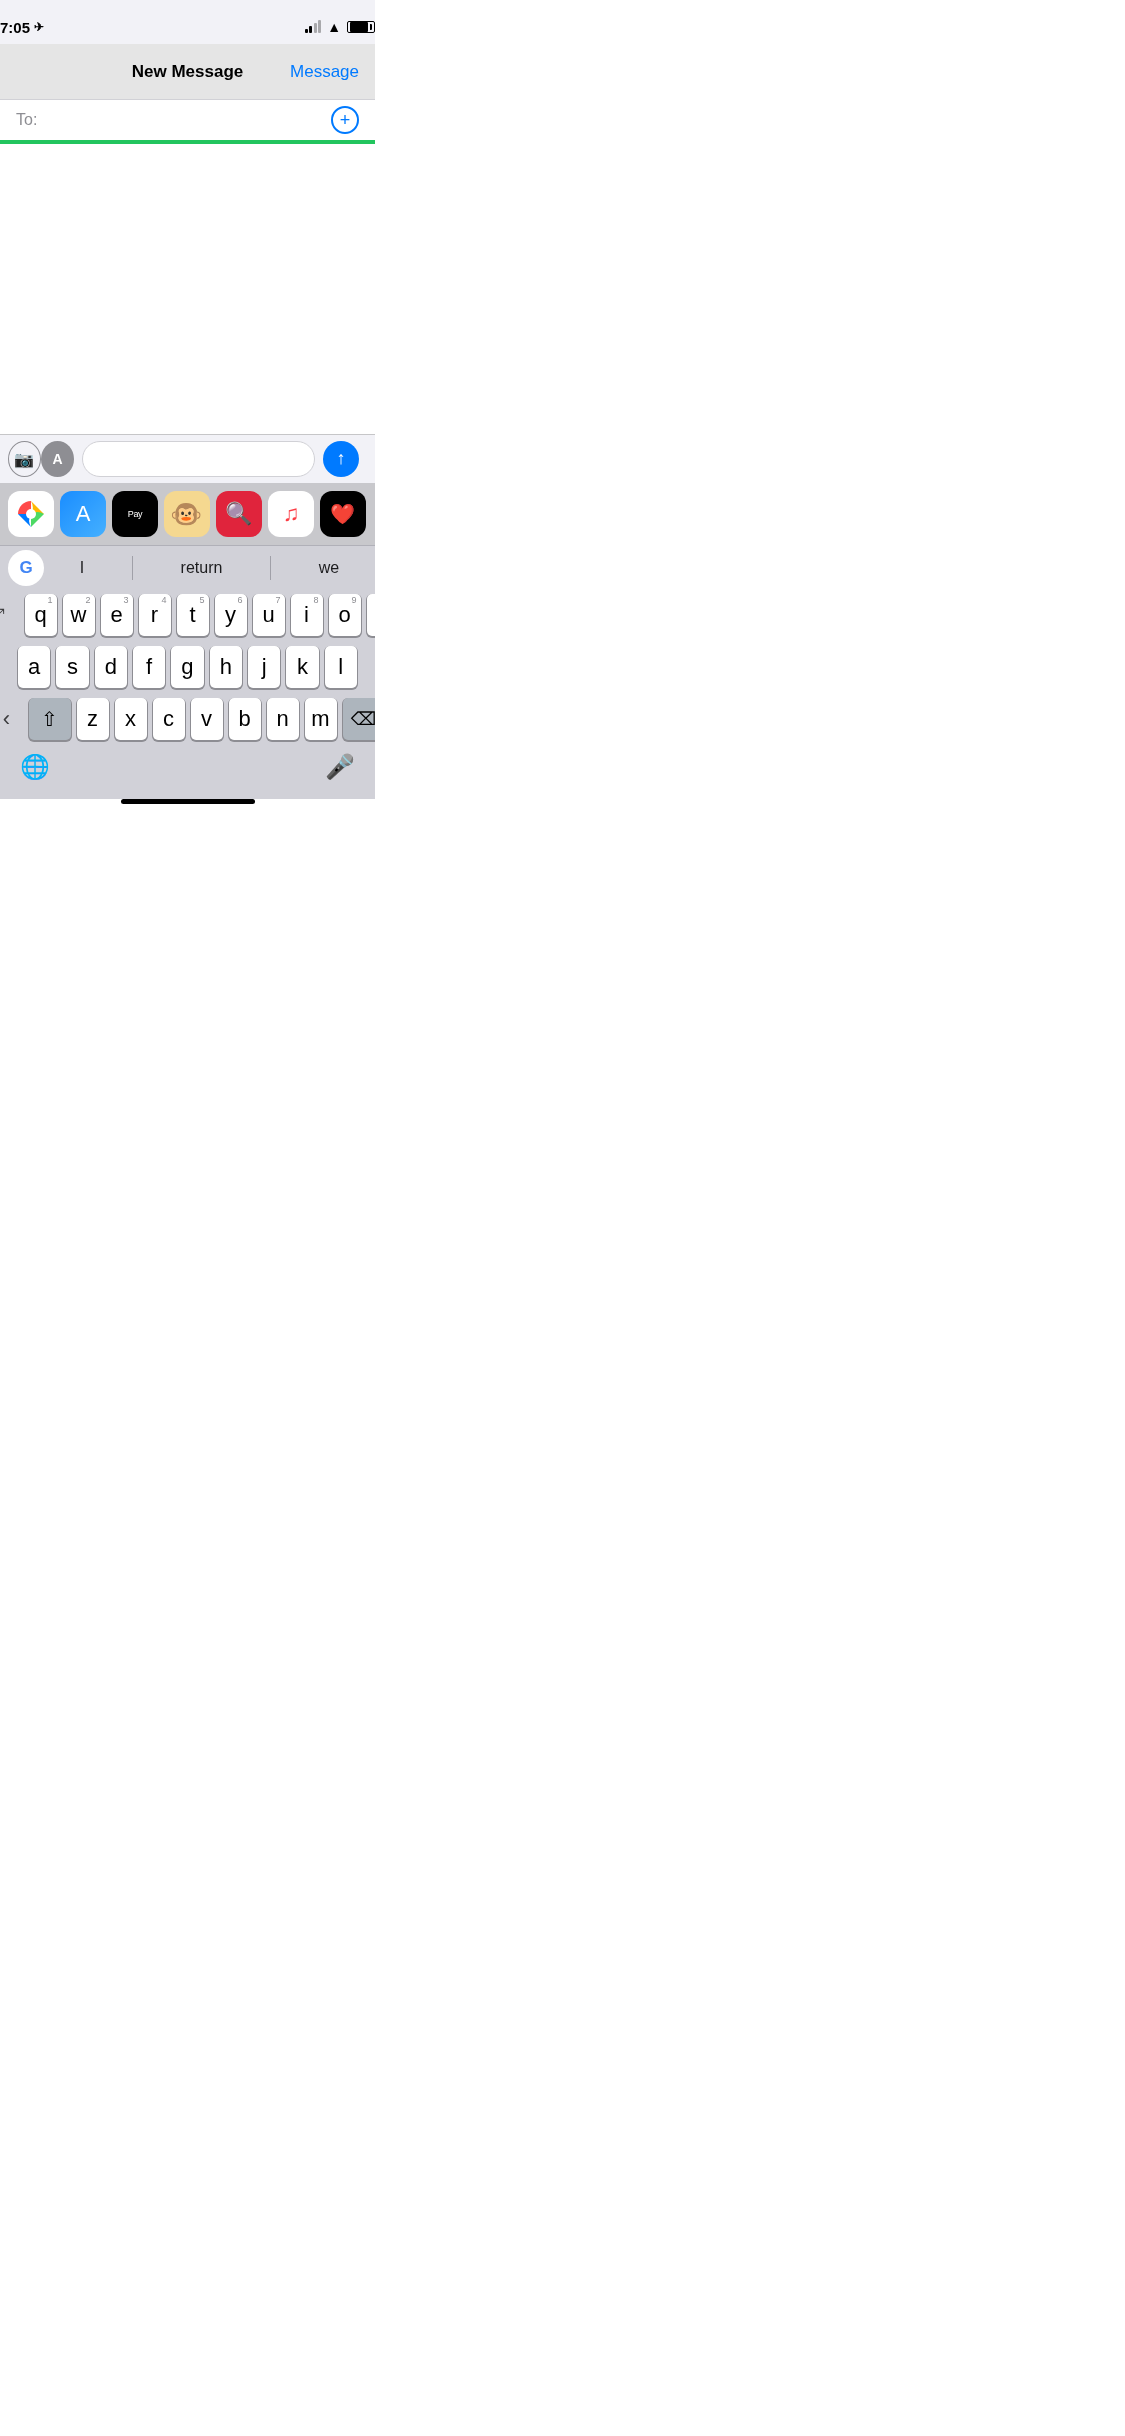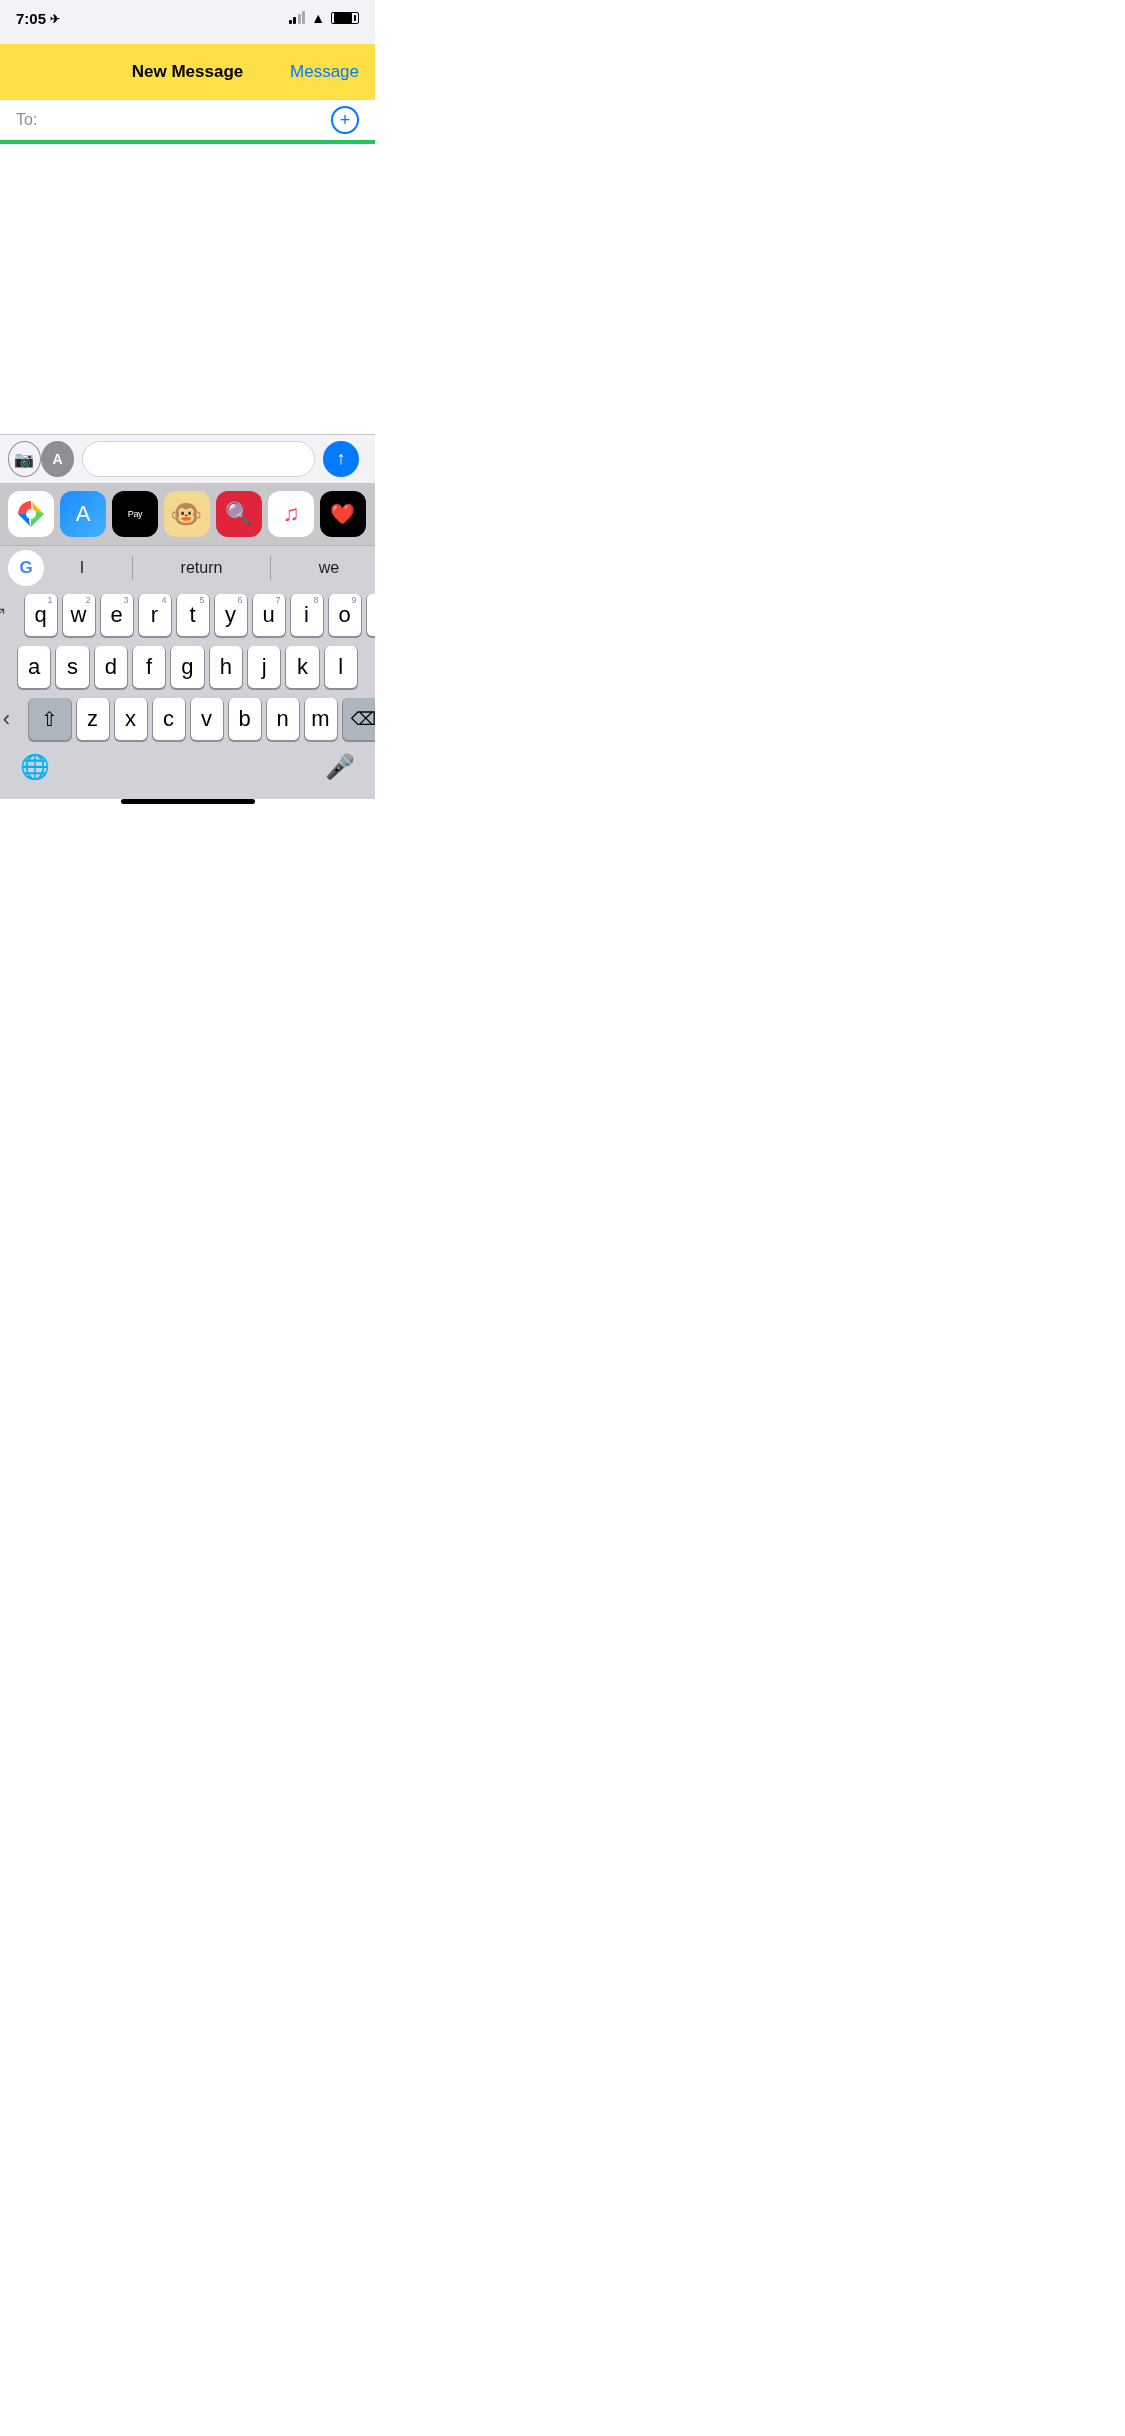--- a/index.html
+++ b/index.html
@@ -12,23 +12,23 @@
       font-family: -apple-system, 'SF Pro Display', 'Helvetica Neue', sans-serif;
       overflow: hidden;
       position: relative;
     }
 
     
     .status-bar {
       height: 44px;
       background: #f2f2f7;
       display: flex;
-      align-items: flex-start;
+      align-items: center;
       justify-content: space-between;
-      padding: 0 16px;
+      padding: 0 0;
       padding-top: 10px;
     }
     .status-time {
       font-size: 15px;
       font-weight: 600;
       color: #000;
       display: flex;
       align-items: center;
       gap: 4px;
     }
@@ -46,21 +46,21 @@
     .signal-bar {
       width: 3px;
       background: #000;
       border-radius: 1px;
     }
     .signal-bar.empty { background: rgba(0,0,0,0.3); }
 
     
     .nav-header {
       height: 56px;
-      background: #fde047;
+      background: #e5e5e5;
       display: flex;
       align-items: center;
       justify-content: center;
       position: relative;
       border-bottom: 1px solid #d1d1d6;
     }
     .nav-title {
       font-size: 17px;
       font-weight: 600;
       color: #000;

